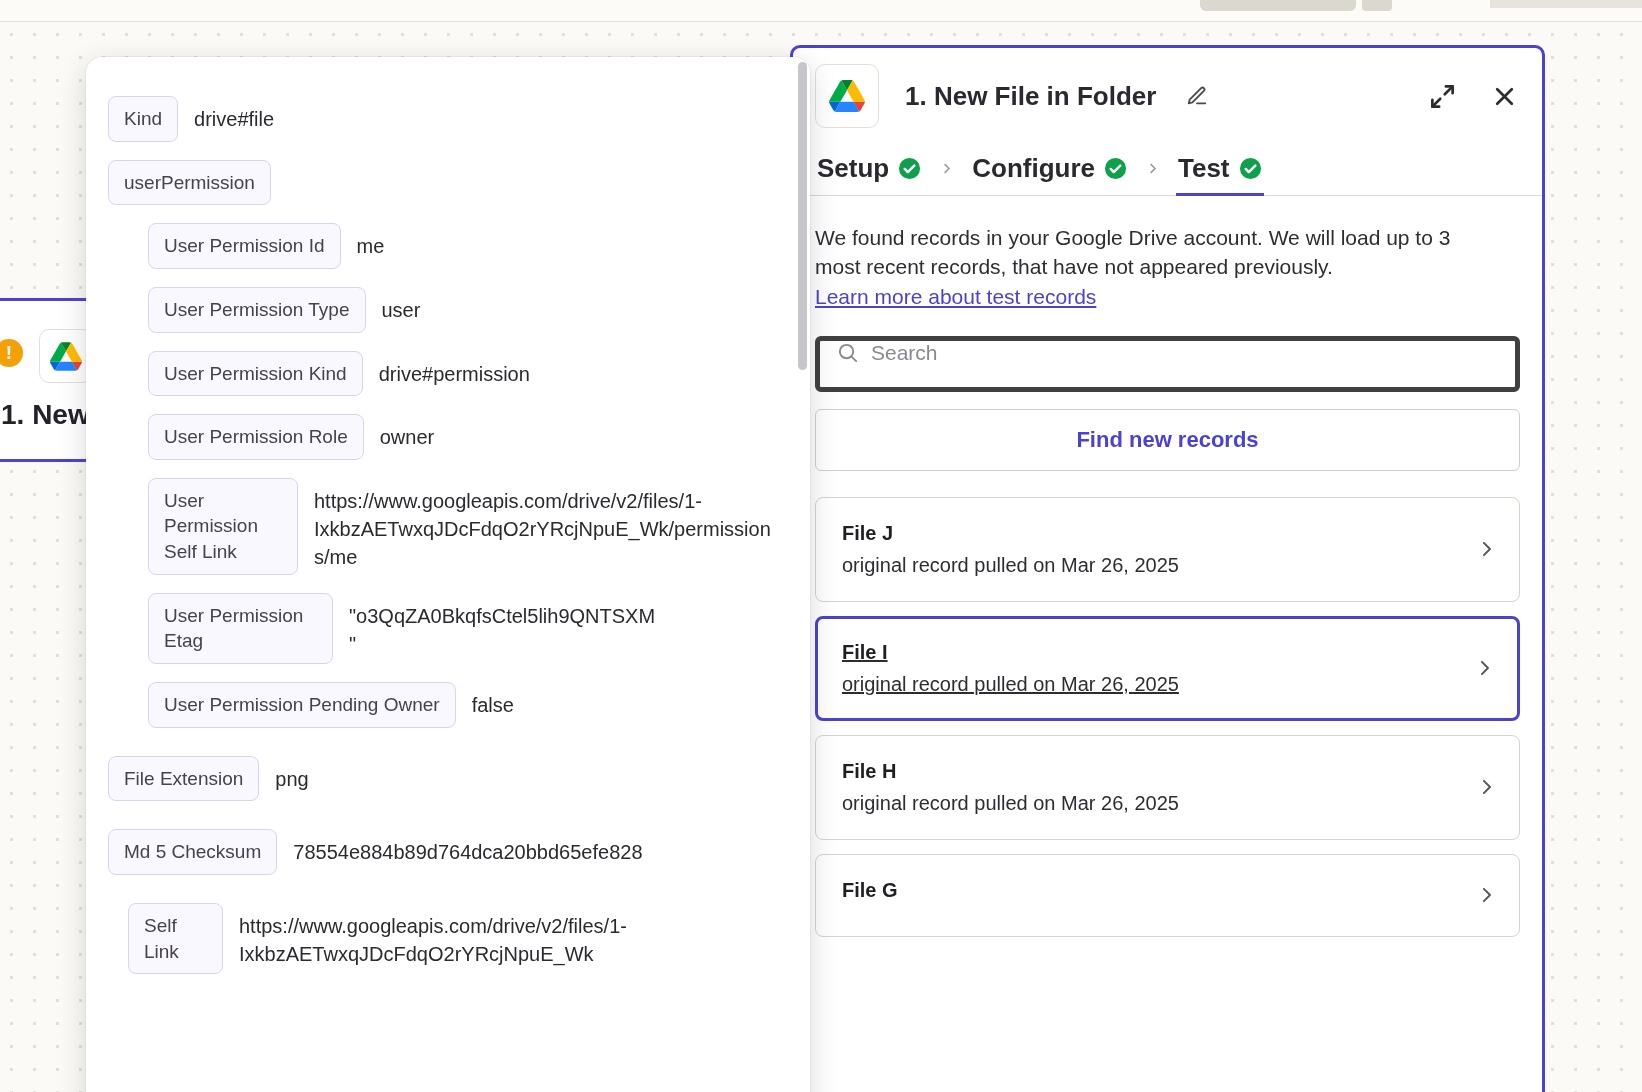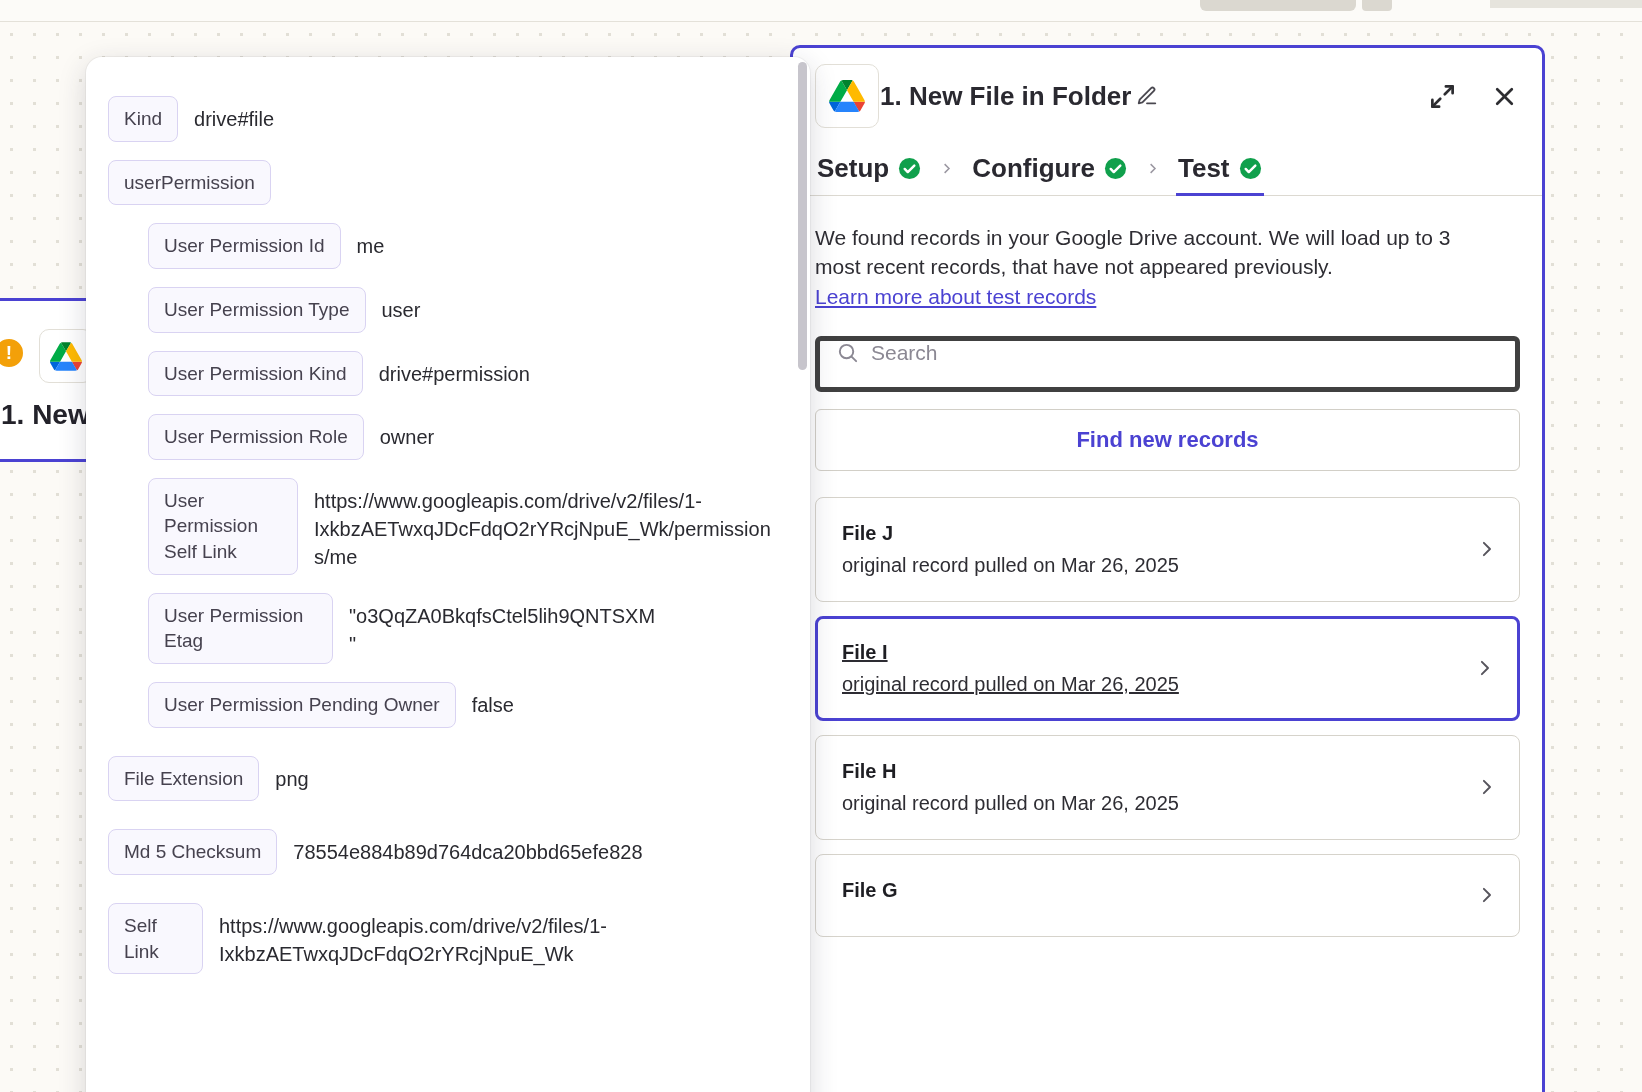--- a/index.html
+++ b/index.html
@@ -26,27 +26,27 @@
 
   
   .data-panel { position:absolute; left:86px; top:57px; width:724px; height:1100px; background:#fff; border-radius:16px; box-shadow:0 8px 28px rgba(40,40,60,.18), 0 0 0 1px rgba(0,0,0,.04); z-index:10; padding:39px 36px 40px 22px; }
   .panel-scrollbar { position:absolute; right:3px; top:5px; width:9px; height:308px; background:#c7c5cc; border-radius:5px; }
   .field-row { display:flex; align-items:flex-start; gap:16px; margin-bottom:18px; }
   .field-row.indent { margin-left:40px; }
   .field-row.gap-lg { margin-top:28px; }
   .pill { background:#f9f8fe; border:1px solid #d9d3f2; border-radius:8px; padding:9px 15px; font-size:19px; color:#46424f; line-height:1.35; flex-shrink:0; }
   .pill.w150 { max-width:150px; }
   .pill.w185 { max-width:185px; }
-  .pill.w95  { max-width:95px; }
+  .pill.w95  { max-width:95px;margin-left:20px; }
   .field-value { font-size:20px; color:#2a2a30; padding-top:9px; line-height:1.4; overflow-wrap:anywhere; flex:1; min-width:0; }
   .field-value.val-narrow { max-width:310px; flex:none; }
 
   
   .step-panel { position:absolute; left:790px; top:45px; width:755px; height:1200px; background:#fff; border:3px solid #4b42d2; border-radius:10px; z-index:5; display:flex; flex-direction:column; }
-  .panel-header { display:flex; align-items:center; gap:1px; padding:16px 24px 14px 22px; }
+  .panel-header { display:flex; align-items:center; gap:26px; padding:16px 24px 14px 22px; }
   .app-chip { width:64px; height:64px; border:1px solid #e2dfd7; border-radius:10px; display:flex; align-items:center; justify-content:center; background:#fff; flex-shrink:0; }
   .step-title { font-size:26px; font-weight:600; color:#2a2930; }
   .pencil-btn { margin-left:4px; width:26px; height:26px; cursor:pointer; display:flex; align-items:center; }
   .header-actions { margin-left:auto; display:flex; align-items:center; gap:34px; }
   .icon-btn { width:28px; height:28px; cursor:pointer; display:flex; align-items:center; justify-content:center; }
 
   .tab-bar { display:flex; align-items:center; gap:16px; padding:0 22px; border-bottom:1px solid #dcd9d1; height:54px; flex-shrink:0; }
   .tab { display:flex; align-items:center; gap:9px; font-size:26px; font-weight:700; color:#2a2930; height:100%; position:relative; cursor:pointer; padding:0 2px; }
   .tab.active::after { content:""; position:absolute; left:0; right:0; bottom:-1px; height:3px; background:#4b42d2; }
   .tab-sep { width:15px; height:15px; flex-shrink:0; }

